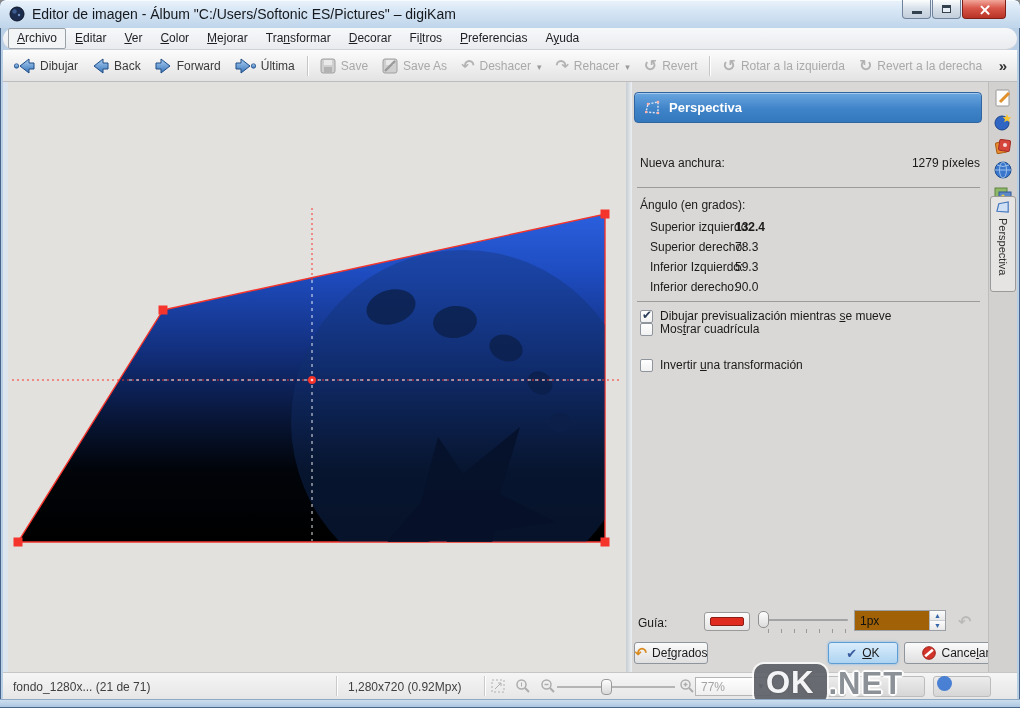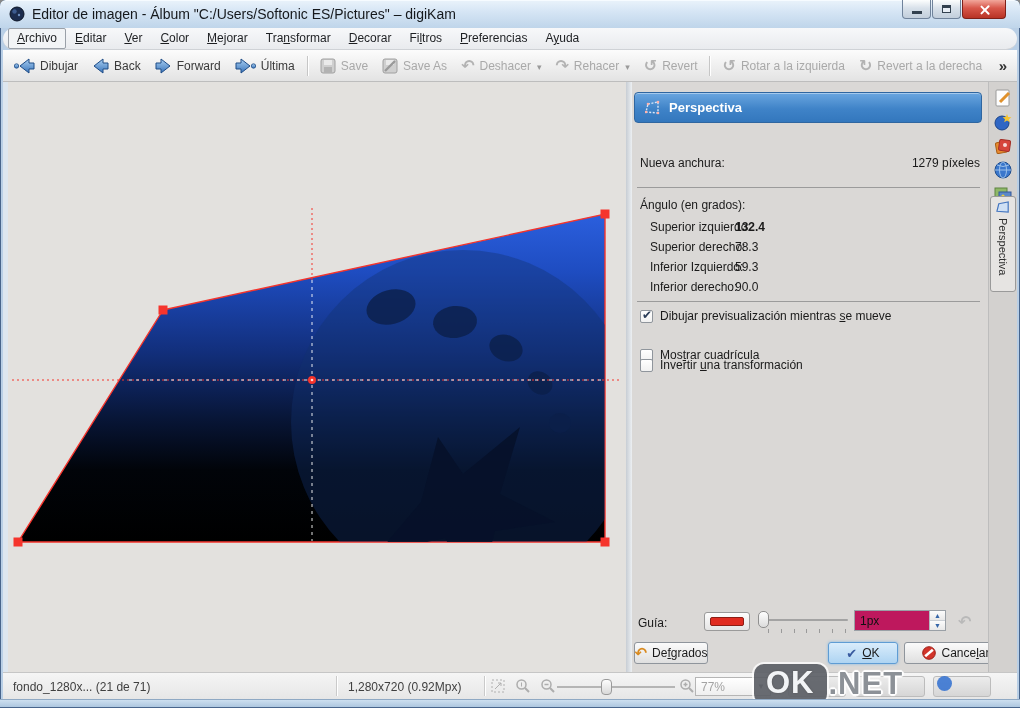--- a/index.html
+++ b/index.html
@@ -65,21 +65,21 @@
   .swatch{position:absolute;left:72px;top:530px;width:46px;height:19px;border:1px solid #9a9a9a;
     border-radius:3px;background:linear-gradient(#fdfdfd,#e4e4e4);display:flex;align-items:center;justify-content:center;}
   .swatch-inner{width:34px;height:9px;border-radius:2px;border:1px solid #8c1d14;}
   .gslider{position:absolute;left:126px;top:528px;width:92px;height:22px;}
   .gslider .groove{position:absolute;left:8px;right:2px;top:9px;height:2px;background:#a3a3a3;border-radius:1px;}
   .gslider .thumb{position:absolute;left:0;top:1px;width:11px;height:17px;border-radius:5px;
     background:linear-gradient(#fefefe,#dcdcdc);border:1px solid #8f8f8f;}
   .gslider .ticks{position:absolute;left:10px;right:4px;top:19px;display:flex;justify-content:space-between;}
   .gslider .ticks i{width:1px;height:4px;background:#9a9a9a;}
   .spin{position:absolute;left:222px;top:528px;width:92px;height:21px;border:1px solid #9aa0a6;
-    background:#be185d;display:flex;}
+    background:#a16207;display:flex;}
   .spin .val{flex:1;padding:3px 5px;font-size:12px;color:#111;}
   .spin .arrows{width:16px;border-left:1px solid #b5bac0;display:flex;flex-direction:column;}
   .spin .arrows span{flex:1;display:flex;align-items:center;justify-content:center;
     font-size:7px;color:#3565a8;background:linear-gradient(#fcfcfc,#e8e8e8);}
   .spin .arrows span:first-child{border-bottom:1px solid #c9ced4;}
   .greset{position:absolute;left:326px;top:530px;font-size:16px;color:#b9b9b9;font-weight:bold;}
   
   .dlgbtn{position:absolute;top:560px;height:22px;border:1px solid #8f959c;border-radius:3px;
     background:linear-gradient(#fbfbfb,#dfdfdf);display:flex;align-items:center;justify-content:center;
     gap:5px;font-size:12px;color:#1a1a1a;}
@@ -307,21 +307,21 @@
     <span class="alabel" style="top:178px;">Inferior Izquierdo:</span>
     <span class="avalue" style="top:178px;">59.3</span>
     <span class="alabel" style="top:198px;">Inferior derecho:</span>
     <span class="avalue" style="top:198px;">90.0</span>
     <div class="hr" style="top:219px;"></div>
 
     <div class="cbrow" style="top:227px;">
       <span class="cb checked"></span>
       <span><span>Dibujar previsualización mientras </span><span class="mn">s</span><span>e mueve</span></span>
     </div>
-    <div class="cbrow" style="top:266px;justify-content:flex-end;">
+    <div class="cbrow" style="top:240px;justify-content:flex-end;">
       <span class="cb"></span>
       <span><span>Mos</span><span class="mn">t</span><span>rar cuadrícula</span></span>
     </div>
     <div class="cbrow" style="top:276px;justify-content:space-between;">
       <span class="cb"></span>
       <span><span>Invertir </span><span class="mn">u</span><span>na transformación</span></span>
     </div>
 
     <span class="guide-label">Guía:</span>
     <div class="swatch">

